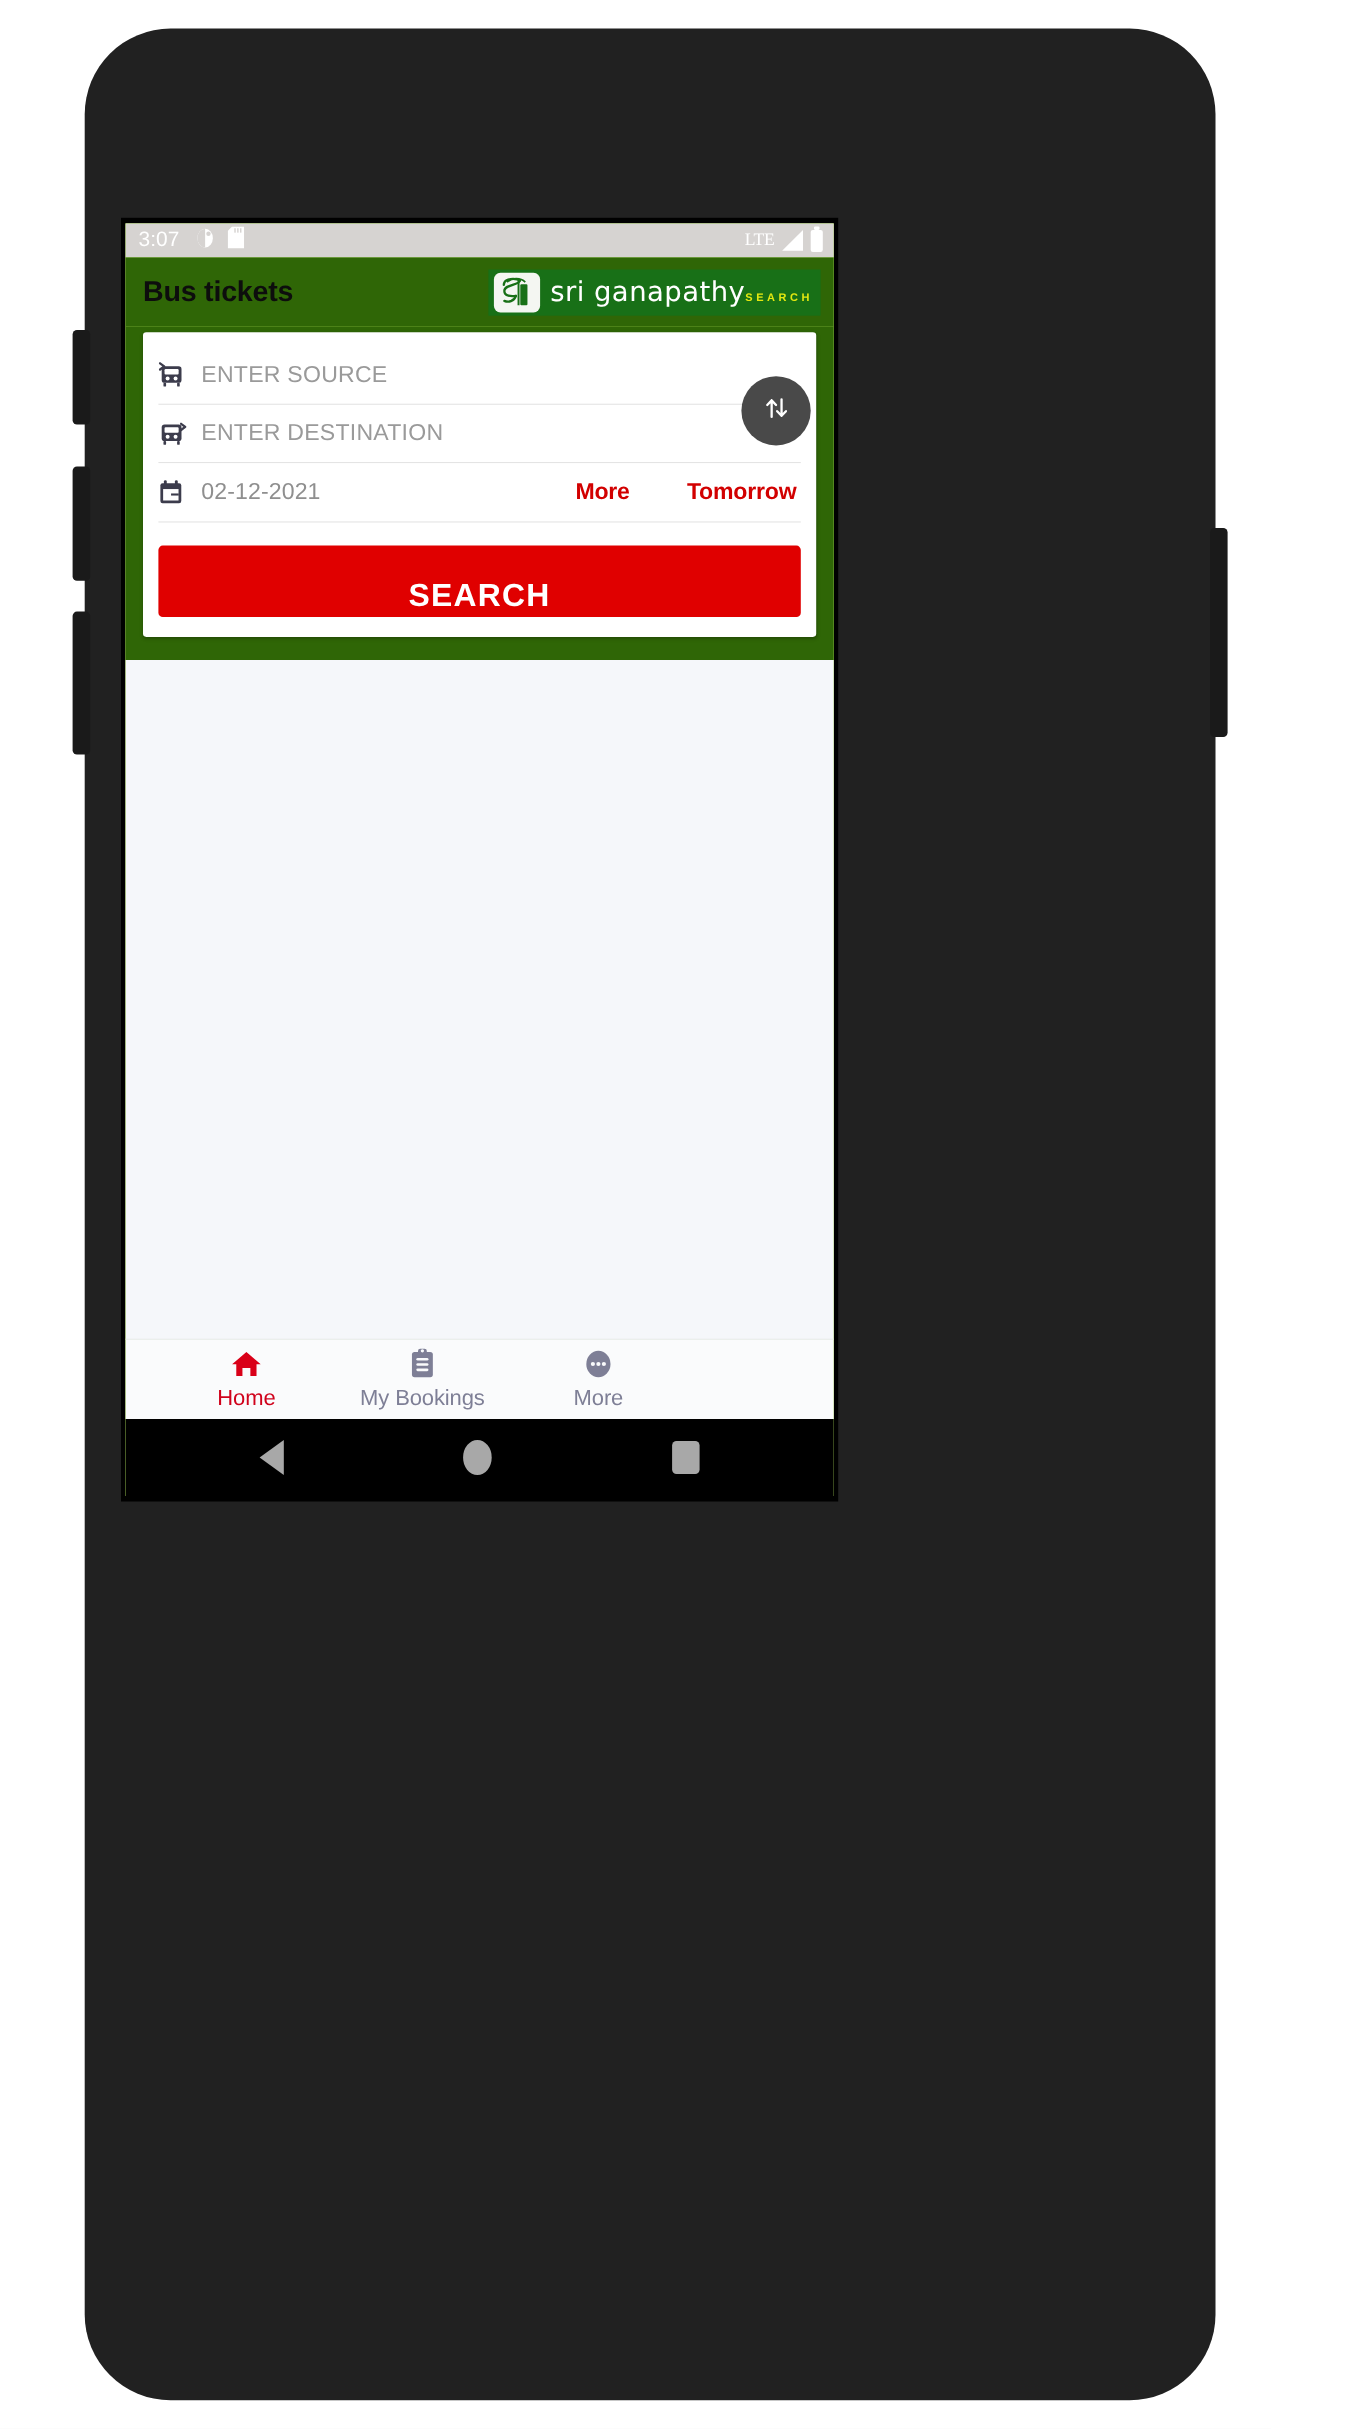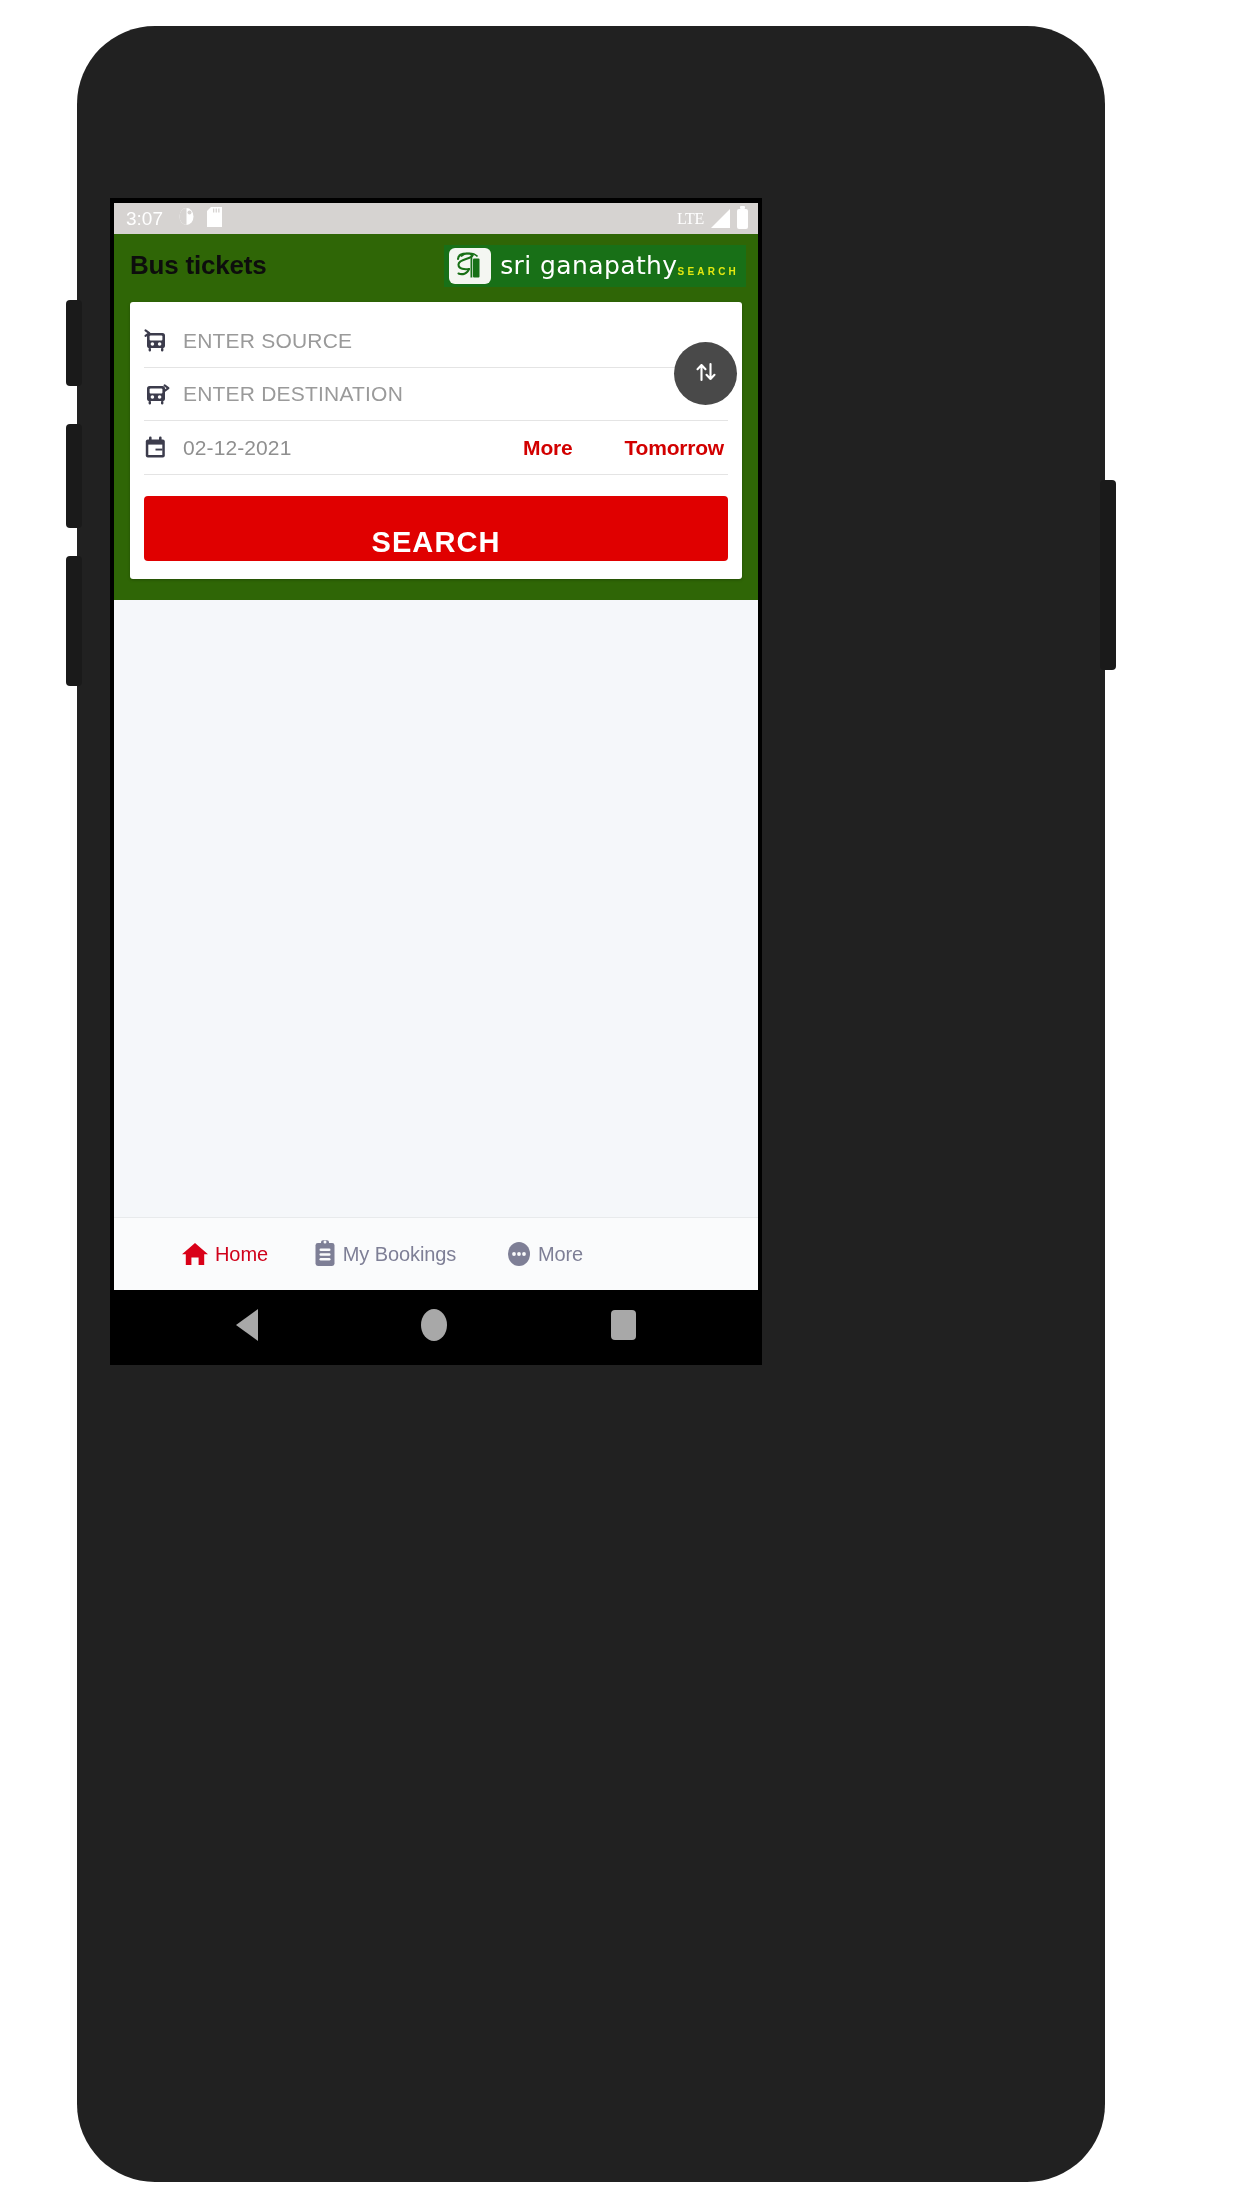--- a/index.html
+++ b/index.html
@@ -271,21 +271,21 @@
     flex: 0 0 72px;
     background: #fafbfc;
     display: flex;
     align-items: center;
     padding-left: 30px;
     gap: 0;
   }
   .nav-item {
     width: 160px;
     display: flex;
-    flex-direction: row;
+    flex-direction: column;
     align-items: center;
     justify-content: center;
     gap: 5px;
     cursor: pointer;
   }
   .nav-icon { height: 30px; display: flex; align-items: center; justify-content: center; }
   .nav-label { font-size: 20px; letter-spacing: -0.1px; }
   .nav-item.active .nav-label { color: #d0021b; }
   .nav-item .nav-label { color: #7e7f96; }
 

